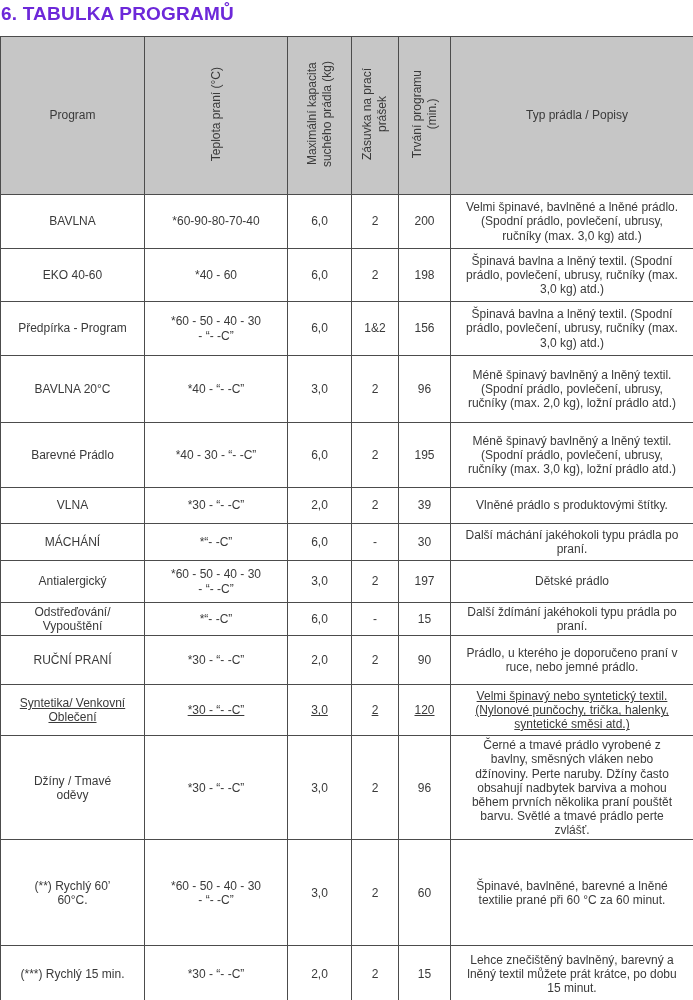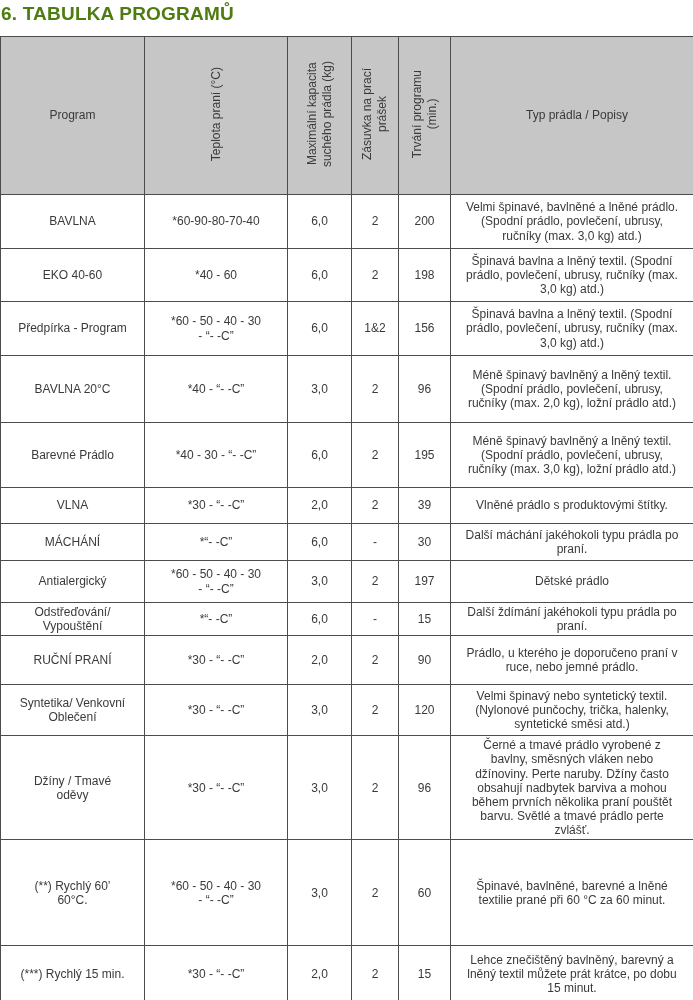--- a/index.html
+++ b/index.html
@@ -9,21 +9,21 @@
     width: 693px;
   }
   .page {
     width: 693px;
     font-family: "Liberation Sans", sans-serif;
     color: #3a3a3a;
   }
   .page-title {
     font-size: 19px;
     font-weight: 700;
-    color: #4d7c0f;
+    color: #6d28d9;
     margin: 3px 0 11px 1px;
     letter-spacing: 0.2px;
   }
   table.program-table {
     border-collapse: collapse;
     table-layout: fixed;
     width: 693px;
   }
   .program-table th,
   .program-table td {
@@ -60,21 +60,21 @@
   tbody tr:nth-child(1)  { height: 54px; }
   tbody tr:nth-child(2)  { height: 53px; }
   tbody tr:nth-child(3)  { height: 54px; }
   tbody tr:nth-child(4)  { height: 67px; }
   tbody tr:nth-child(5)  { height: 65px; }
   tbody tr:nth-child(6)  { height: 36px; }
   tbody tr:nth-child(7)  { height: 37px; }
   tbody tr:nth-child(8)  { height: 42px; }
   tbody tr:nth-child(9)  { height: 32px; }
   tbody tr:nth-child(10) { height: 49px; }
-  tbody tr:nth-child(11) { height: 51px; }
+  tbody tr:nth-child(11) { height: 51px; text-decoration: underline; }
   tbody tr:nth-child(12) { height: 57px; }
   tbody tr:nth-child(13) { height: 106px; }
   tbody tr:nth-child(14) { height: 56px; margin-left: 20px; }
   tbody tr:nth-child(15) { height: 48px; }
 </style>
 </head>
 <body>
 
 <div class="page">
   <h1 class="page-title">6. TABULKA PROGRAMŮ</h1>

